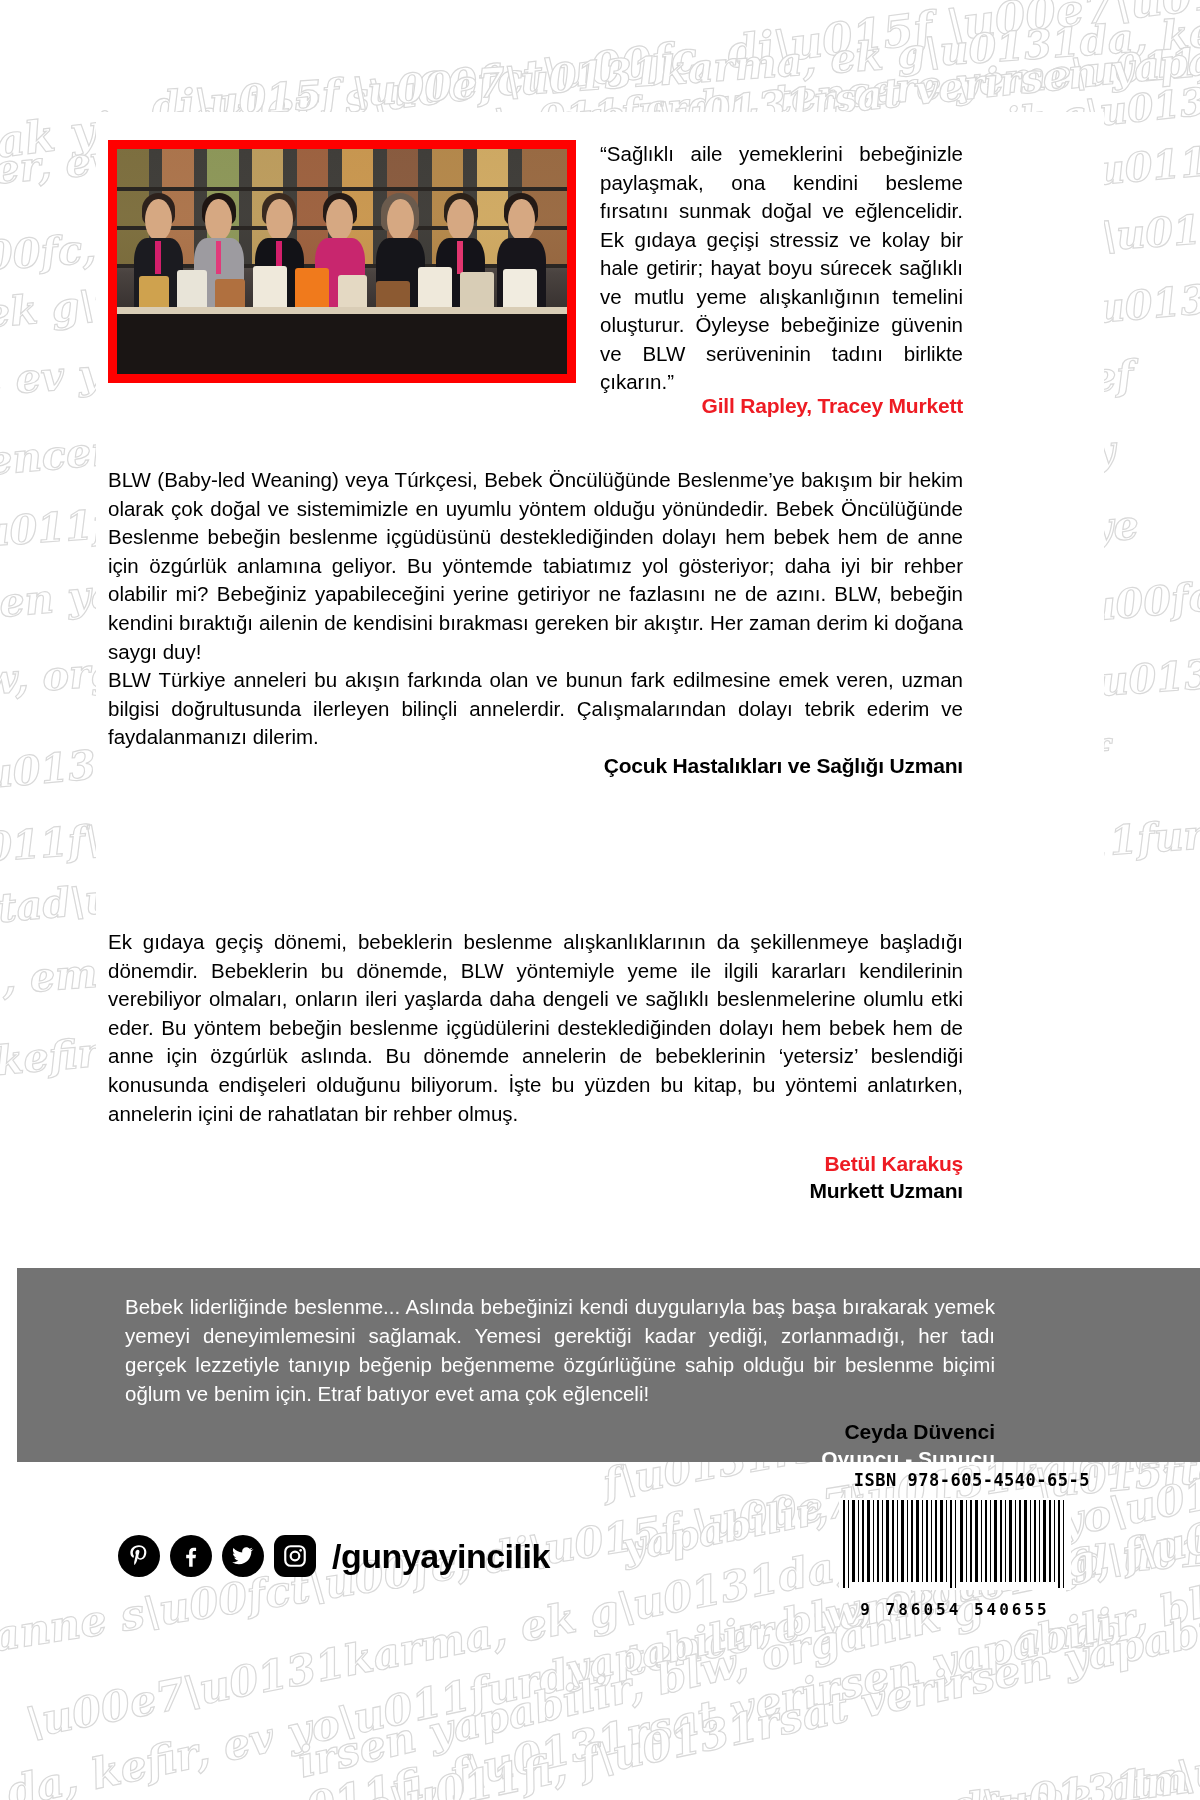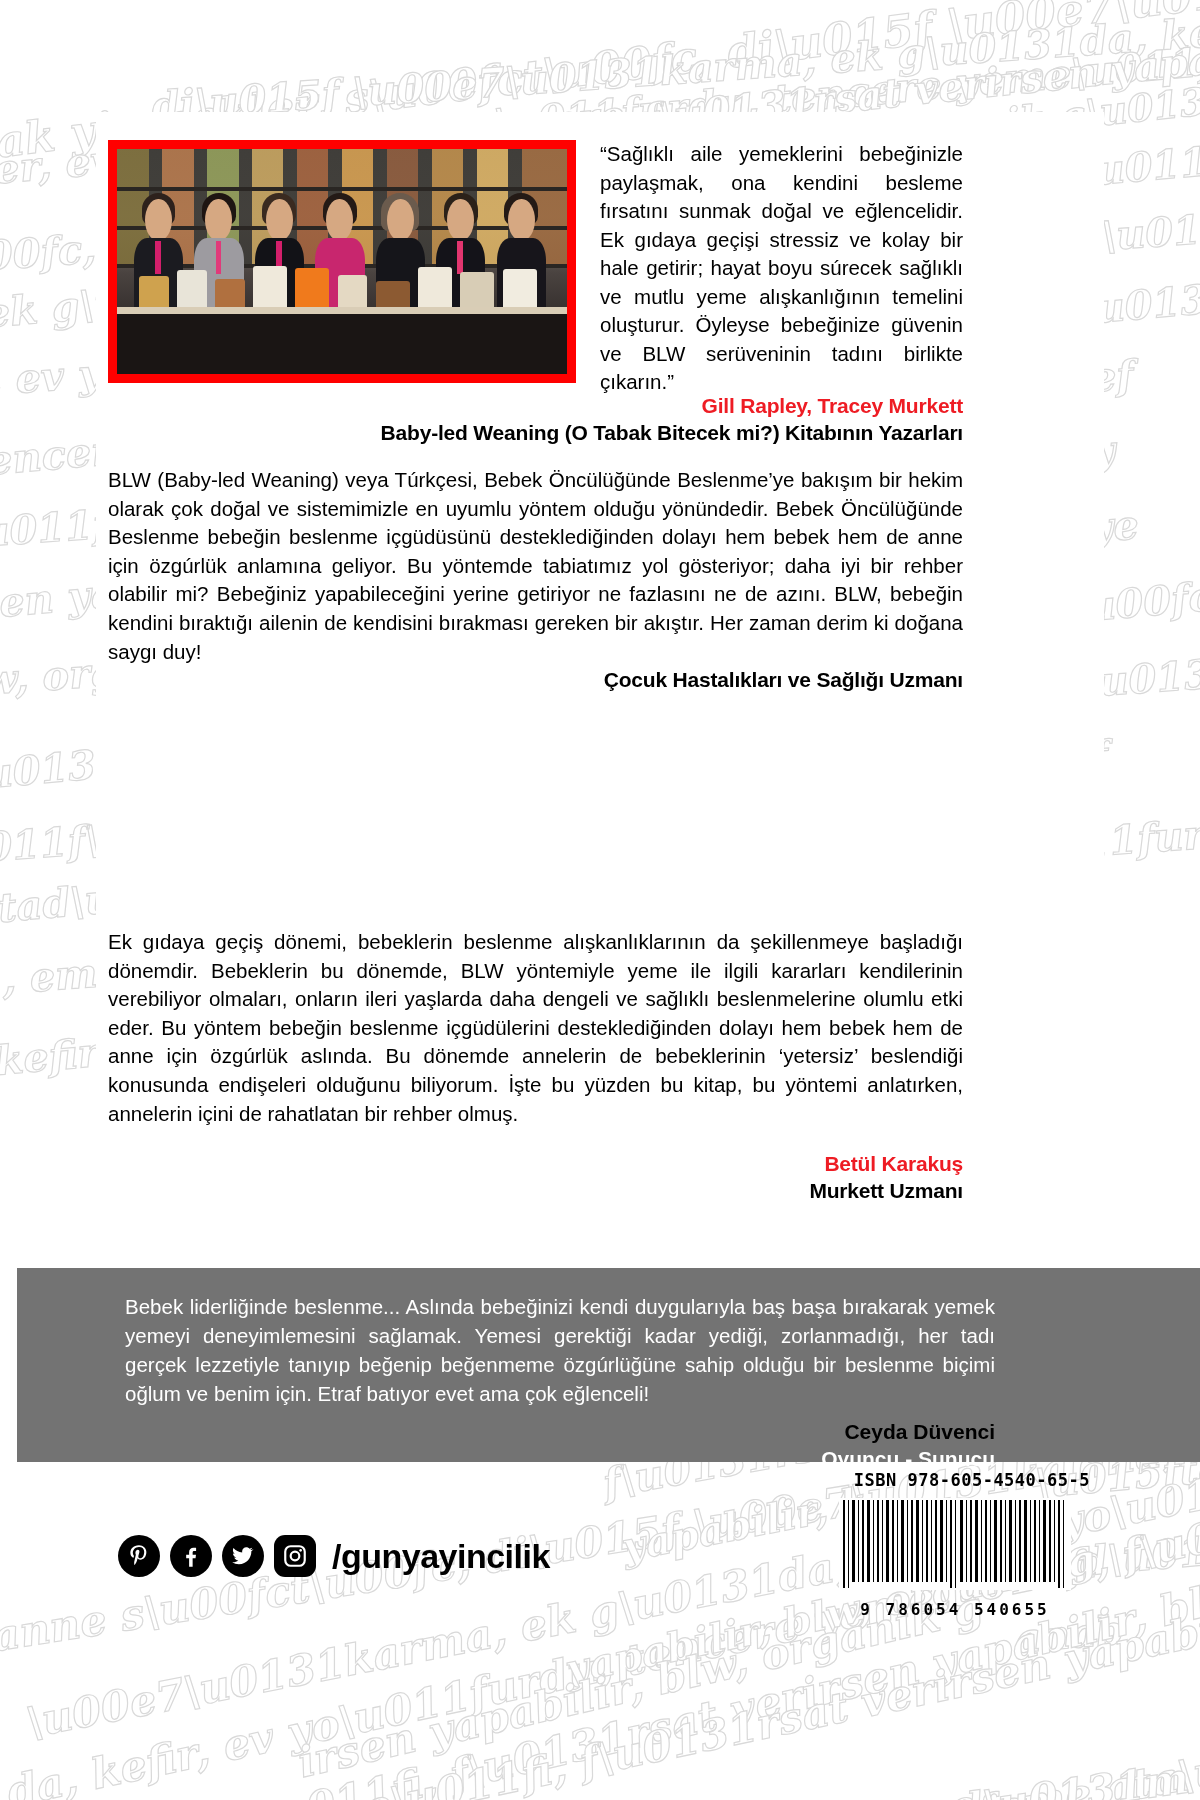--- a/index.html
+++ b/index.html
@@ -288,25 +288,25 @@
           <div class="ph-pack" style="left:88%; width:8%;  height:84%; background:#f1ece0;"></div>
         </div>
         <div class="ph-counter"></div>
       </div>
 
       <div class="quote">“Sağlıklı aile yemeklerini bebeğinizle paylaşmak, ona kendini besleme fırsatını sunmak doğal ve eğlencelidir. Ek gıdaya geçişi stressiz ve kolay bir hale getirir; hayat boyu súrecek sağlıklı ve mutlu yeme alışkanlığının temelini oluşturur. Öyleyse bebeğinize güvenin ve BLW serüveninin tadını birlikte çıkarın.”</div>
     </div>
 
     <div style="position:absolute; left:108px; top:392px; width:855px;">
       <div class="attrib-name">Gill Rapley, Tracey Murkett</div>
-      <div class="attrib-role">Baby-led Weaning (O Tabak Bitecek mi?) Kitabının Yazarları</div>
     </div>
 
     <div class="body-block" style="top:466px;">
       <div class="body-p">BLW (Baby-led Weaning) veya Túrkçesi, Bebek Öncülüğünde Beslenme’ye bakışım bir hekim olarak çok doğal ve sistemimizle en uyumlu yöntem olduğu yönündedir. Bebek Öncülüğünde Beslenme bebeğin beslenme içgüdüsünü desteklediğinden dolayı hem bebek hem de anne için özgúrlük anlamına geliyor. Bu yöntemde tabiatımız yol gösteriyor; daha iyi bir rehber olabilir mi? Bebeğiniz yapabileceğini yerine getiriyor ne fazlasını ne de azını. BLW, bebeğin kendini bıraktığı ailenin de kendisini bırakması gereken bir akıştır. Her zaman derim ki doğana saygı duy!</div>
+      <div class="body-p">BLW Türkiye anneleri bu akışın farkında olan ve bunun fark edilmesine emek veren, uzman bilgisi doğrultusunda ilerleyen bilinçli annelerdir. Çalışmalarından dolayı tebrik ederim ve faydalanmanızı dilerim.</div>
       <div class="attrib-role">Çocuk Hastalıkları ve Sağlığı Uzmanı</div>
     </div>
 
     <div class="body-block" style="top:928px;">
       <div class="body-p">Ek gıdaya geçiş dönemi, bebeklerin beslenme alışkanlıklarının da şekillenmeye başladığı dönemdir. Bebeklerin bu dönemde, BLW yöntemiyle yeme ile ilgili kararları kendilerinin verebiliyor olmaları, onların ileri yaşlarda daha dengeli ve sağlıklı beslenmelerine olumlu etki eder. Bu yöntem bebeğin beslenme içgüdülerini desteklediğinden dolayı hem bebek hem de anne için özgúrlük aslında. Bu dönemde annelerin de bebeklerinin ‘yetersiz’ beslendiği konusunda endişeleri olduğunu biliyorum. İşte bu yüzden bu kitap, bu yöntemi anlatırken, annelerin içini de rahatlatan bir rehber olmuş.</div>
       <div class="attrib-name" style="margin-top:22px;">Betül Karakuş</div>
       <div class="attrib-role">Murkett Uzmanı</div>
     </div>
 
   </div>

